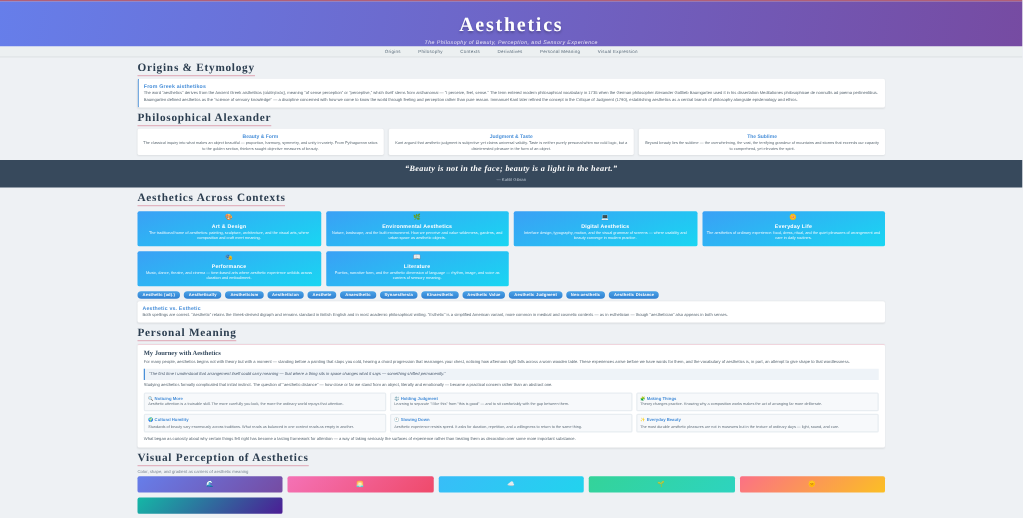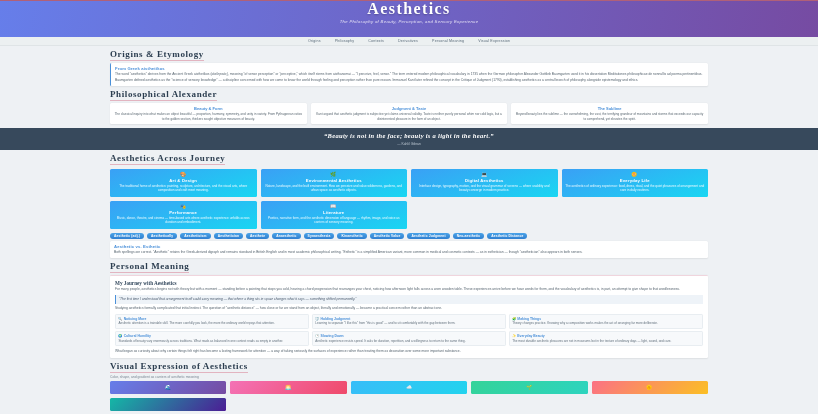--- a/index.html
+++ b/index.html
@@ -10,21 +10,21 @@
     font-size:4px;
     color:#2c3e50;
   }
   .page { width:818px; height:414px; position:relative; }
 
   
   .hero {
     background:linear-gradient(100deg,#667eea 0%,#764ba2 100%);
     height:37px;
     display:flex; flex-direction:column;
-    align-items:center; justify-content:flex-start;
+    align-items:center; justify-content:flex-end;
     position:relative;
     border-top:1px solid #b06078;
   }
   .hero-title {
     font-family:"Liberation Serif", serif;
     font-size:16px; font-weight:bold; color:#ffffff;
     letter-spacing:1.4px; line-height:1;
     text-shadow:0 1px 2px rgba(0,0,0,.25);
   }
   .hero-sub {
@@ -185,21 +185,21 @@
   </div>
 
   <div class="quote">
     <div class="quote-text">“Beauty is not in the face; beauty is a light in the heart.”</div>
     <div class="quote-by">— Kahlil Gibran</div>
   </div>
 
   <div class="wrap">
 
     <div class="section">
-      <h2 class="sec-title">Aesthetics Across Journey</h2>
+      <h2 class="sec-title">Aesthetics Across Contexts</h2>
       <div class="grid4" id="ctxGrid">
           <div class="ctx">
             <span class="ico">🎨</span>
             <h3>Art &amp; Design</h3>
             <p>The traditional home of aesthetics: painting, sculpture, architecture, and the visual arts, where composition and craft meet meaning.</p>
           </div>
           <div class="ctx">
             <span class="ico">🌿</span>
             <h3>Environmental Aesthetics</h3>
             <p>Nature, landscape, and the built environment. How we perceive and value wilderness, gardens, and urban space as aesthetic objects.</p>
@@ -279,21 +279,21 @@
             <div class="mini">
               <h4><span>✨ </span><span>Everyday Beauty</span></h4>
               <p>The most durable aesthetic pleasures are not in museums but in the texture of ordinary days — light, sound, and care.</p>
             </div>
           </div>
         <p>What began as curiosity about why certain things felt right has become a lasting framework for attention — a way of taking seriously the surfaces of experience rather than treating them as decoration over some more important substance.</p>
       </div>
     </div>
 
     <div class="section">
-      <h2 class="sec-title">Visual Expression of Aesthetics</h2>
+      <h2 class="sec-title">Visual Perception of Aesthetics</h2>
       <div class="ve-sub">Color, shape, and gradient as carriers of aesthetic meaning</div>
       <div class="grid5" id="swatchGrid">
           <div class="swatch" style="background: linear-gradient(135deg, rgb(102, 126, 234) 0%, rgb(118, 75, 162) 100%);">
             <span>🌊</span>
           </div>
           <div class="swatch" style="background: linear-gradient(135deg, rgb(244, 114, 182) 0%, rgb(239, 74, 106) 100%);">
             <span>🌅</span>
           </div>
           <div class="swatch" style="background: linear-gradient(135deg, rgb(56, 189, 248) 0%, rgb(34, 211, 238) 100%);">
             <span>☁️</span>

